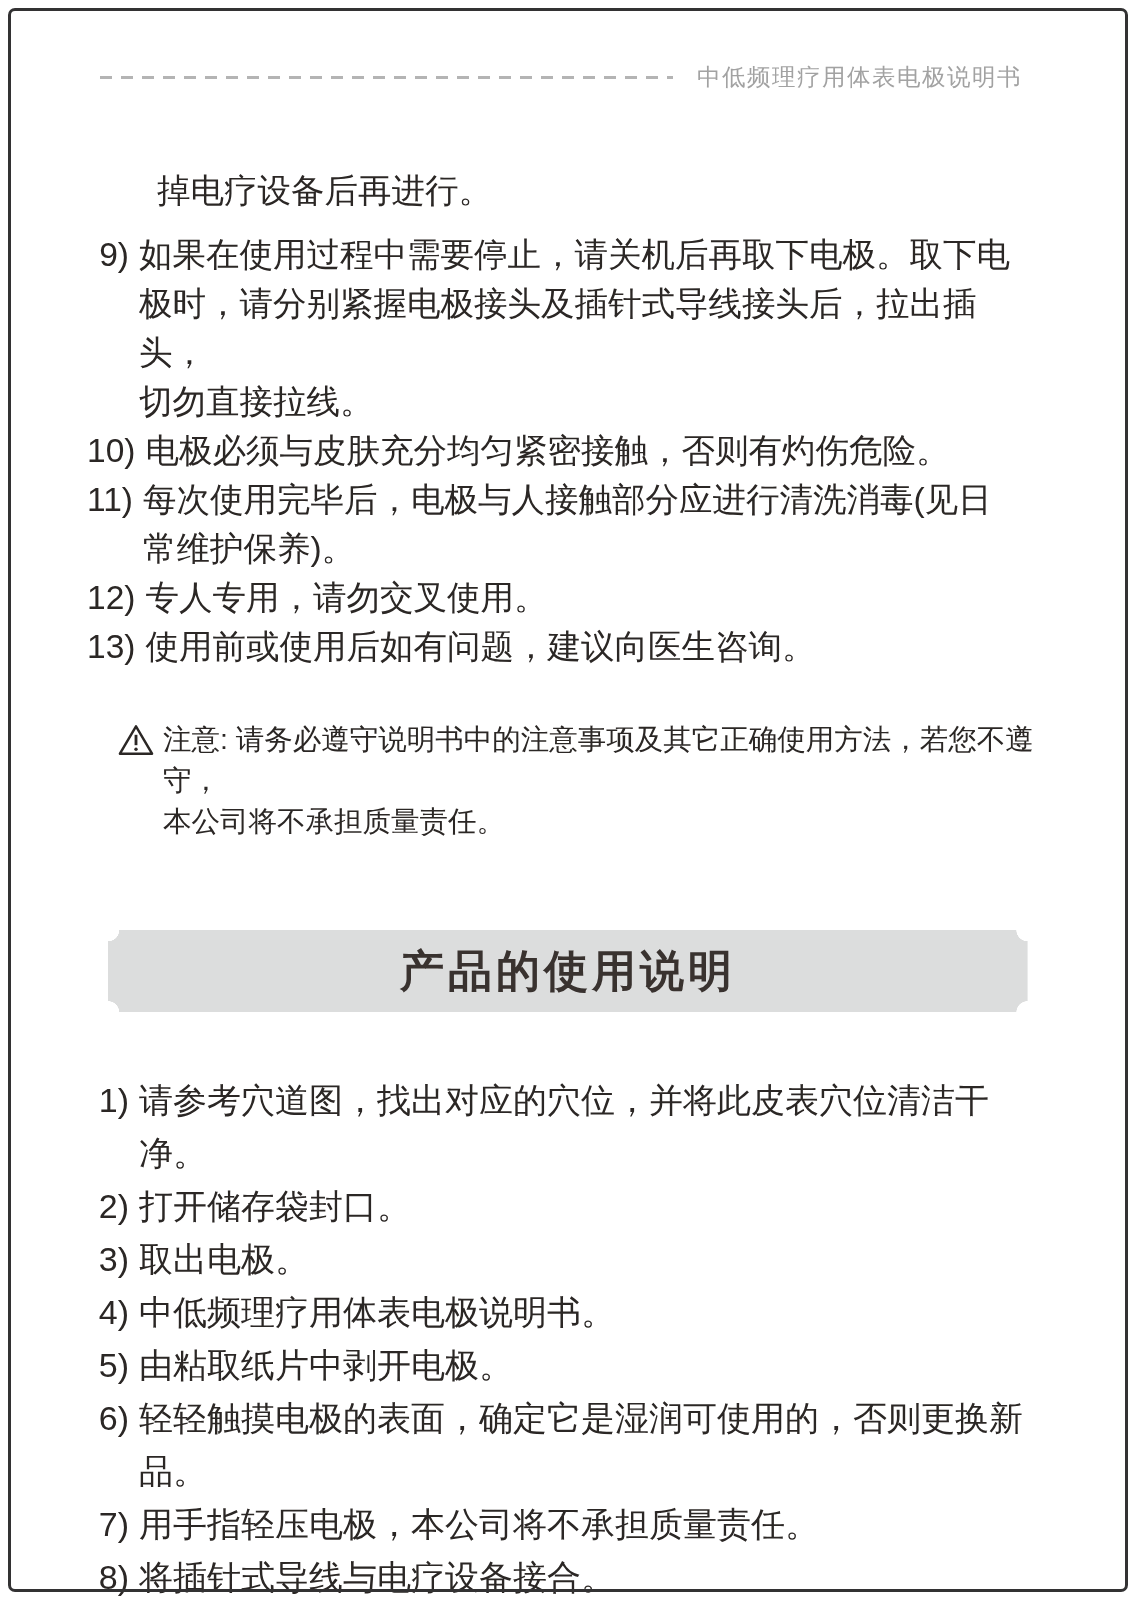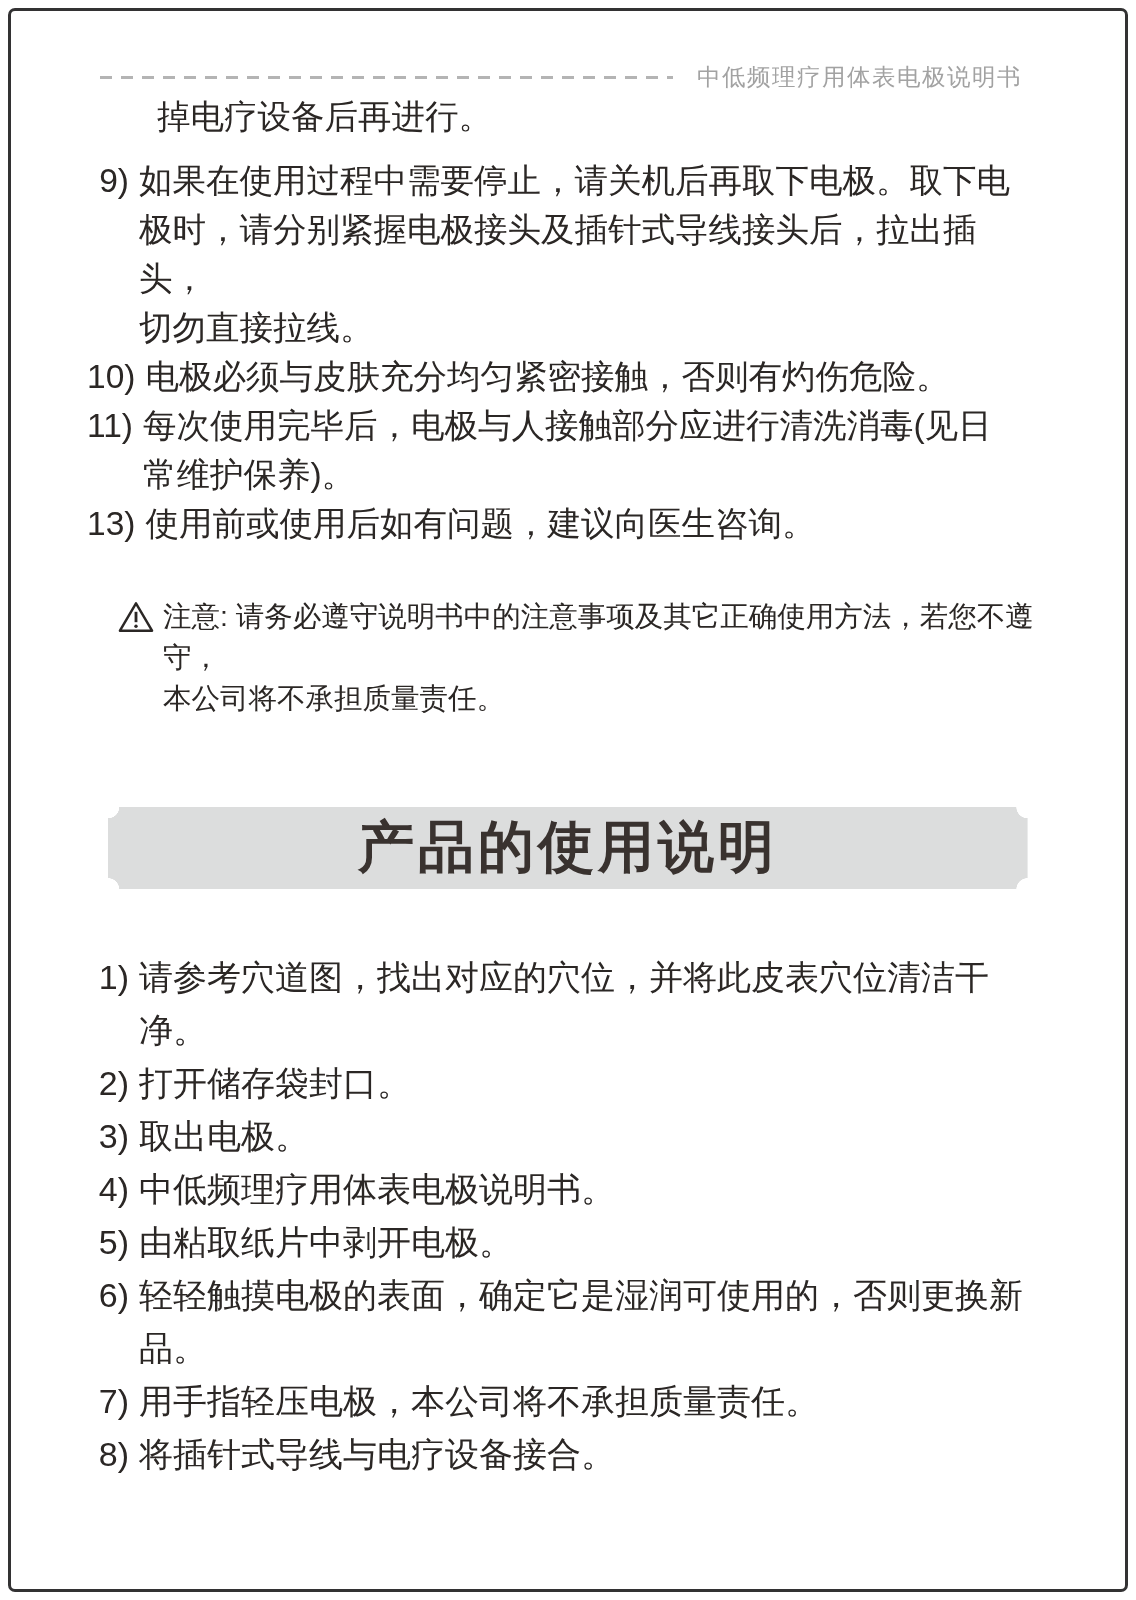--- a/index.html
+++ b/index.html
@@ -24,21 +24,21 @@
   .dash-line{
     flex:1;height:3px;margin-right:24px;
     background:repeating-linear-gradient(90deg,#b4b4b4 0 12px,transparent 12px 21px);
   }
   .header-title{
     font-size:23.5px;color:#a2a2a2;letter-spacing:1.5px;white-space:nowrap;
   }
 
   
   .body-text{font-size:33.5px;line-height:49px;color:#2b2725;}
-  .cont-line{padding-left:157px;}
+  .cont-line{margin-top:74px;padding-left:157px;}
 
   .num-list{margin-top:15px;padding-left:87px;padding-right:100px;}
   .num-list .li{display:flex;align-items:flex-start;}
   .num-list .num{
     flex:0 0 auto;min-width:42px;text-align:right;
     padding-right:10px;white-space:nowrap;
   }
   .num-list .txt{flex:1;white-space:pre-line;}
 
   
@@ -54,21 +54,21 @@
   .banner{
     height:82px;margin:88px 108px 0 108px;
     display:flex;align-items:center;justify-content:center;
     background:
       radial-gradient(circle 12px at 0 0,       transparent 0 11px, #dcdddd 11.5px) top left    / 50.5% 50.5% no-repeat,
       radial-gradient(circle 12px at 100% 0,    transparent 0 11px, #dcdddd 11.5px) top right   / 50.5% 50.5% no-repeat,
       radial-gradient(circle 12px at 0 100%,    transparent 0 11px, #dcdddd 11.5px) bottom left / 50.5% 50.5% no-repeat,
       radial-gradient(circle 12px at 100% 100%, transparent 0 11px, #dcdddd 11.5px) bottom right/ 50.5% 50.5% no-repeat;
   }
   .banner-title{
-    font-size:56px;font-weight:bold;color:#39322f;letter-spacing:4px;
+    font-size:44px;font-weight:bold;color:#39322f;letter-spacing:4px;
   }
 
   .usage{margin-top:62px;}
   .usage .li{font-size:34px;line-height:53px;}
 </style>
 </head>
 <body>
 
 <div class="content">
 
@@ -87,20 +87,24 @@
 切勿直接拉线。</div>
     </div>
     <div class="li">
       <span class="num">10)</span>
       <div class="txt">电极必须与皮肤充分均匀紧密接触，否则有灼伤危险。</div>
     </div>
     <div class="li">
       <span class="num">11)</span>
       <div class="txt">每次使用完毕后，电极与人接触部分应进行清洗消毒(见日
 常维护保养)。</div>
+    </div>
+    <div class="li">
+      <span class="num">12)</span>
+      <div class="txt">专人专用，请勿交叉使用。</div>
     </div>
     <div class="li">
       <span class="num">13)</span>
       <div class="txt">使用前或使用后如有问题，建议向医生咨询。</div>
     </div>
   </div>
 
   <div class="notice">
     <span class="warn-icon">
       <svg width="38" height="34" viewBox="0 0 40 36">

